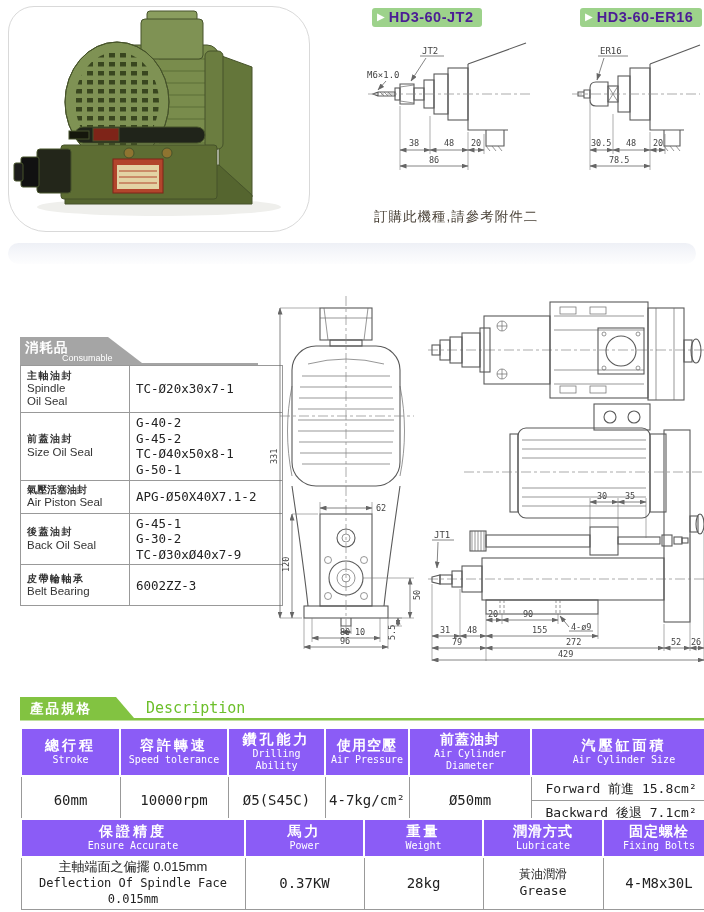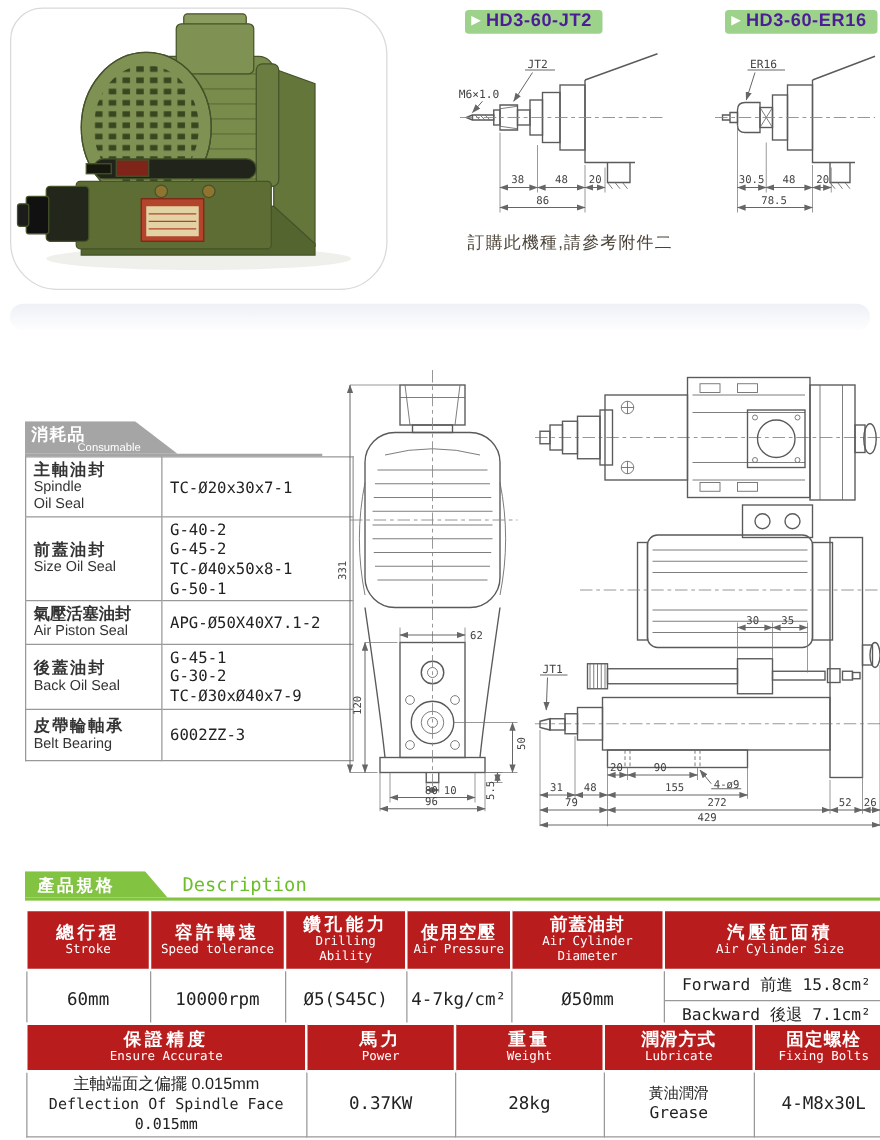--- a/index.html
+++ b/index.html
@@ -12,39 +12,39 @@
 
   
   .badge{display:flex;align-items:center;gap:4px;background:#9dd28b;border-radius:3px;
     padding:1px 9px 2px 5px;height:19px;box-sizing:border-box;}
   .badge .tri{color:#fff;font-size:10px;line-height:1;}
   .badge .txt{color:#4c1d95;font-size:14.5px;font-weight:bold;letter-spacing:.5px;}
   .badge-jt2{left:372px;top:8px;}
   .badge-er16{left:580px;top:8px;}
 
   
-  .note{left:374px;top:184px;font-size:13.5px;color:#4a4238;line-height:1.55;letter-spacing:1px;}
+  .note{left:374px;top:207px;font-size:13.5px;color:#4a4238;line-height:1.55;letter-spacing:1px;}
 
   
   .divider{left:8px;top:243px;width:688px;height:21px;border-radius:11px;
     background:linear-gradient(180deg,#eef0f6 0%,#f7f8fb 55%,#fdfdfe 100%);}
 
   
   .cons-table{left:20px;top:365px;border-collapse:collapse;table-layout:fixed;width:238px;}
   .cons-table td{border:1px solid #999;padding:2px 6px;vertical-align:middle;}
   .cons-table td.lbl{width:96px;}
   .cons-table td.val{width:140px;font-family:"DejaVu Sans Mono",monospace;font-size:12.5px;
     color:#222;white-space:pre-line;line-height:1.25;}
-  .c-zh{font-size:13px;font-weight:bold;color:#333;letter-spacing:1.5px;line-height:1.25;}
+  .c-zh{font-size:10px;font-weight:bold;color:#333;letter-spacing:1.5px;line-height:1.25;}
   .c-en{font-size:11.5px;color:#333;white-space:pre-line;line-height:1.15;}
 
   
   .spec-tab-row{left:20px;top:697px;width:684px;height:24px;}
   .spec-table{border-collapse:collapse;table-layout:fixed;}
-  .spec-table th{background:#b91c1c;border:2px solid #fff;padding:2px 0 3px;vertical-align:middle;}
+  .spec-table th{background:#8b5cf6;border:2px solid #fff;padding:2px 0 3px;vertical-align:middle;}
   .spec-table td{border:1px solid #999;text-align:center;vertical-align:middle;
     font-family:"DejaVu Sans Mono",monospace;font-size:14px;color:#222;}
   .h-zh{color:#fff;font-size:14px;font-weight:bold;letter-spacing:3px;line-height:1.2;}
   .h-en{color:#fff;font-size:10px;font-weight:normal;font-family:"DejaVu Sans Mono",monospace;line-height:1.2;}
   .t1{left:20px;top:727px;width:684px;}
   .t2{left:20px;top:818px;width:684px;}
   .split div{height:23px;line-height:23px;text-align:left;padding-left:14px;font-size:13px;}
   .split div+div{border-top:1px solid #999;}
   .v-zh{font-family:"Liberation Sans",sans-serif;font-size:13px;color:#222;line-height:1.3;}
   .v-en{font-family:"DejaVu Sans Mono",monospace;font-size:12px;color:#222;line-height:1.3;}

